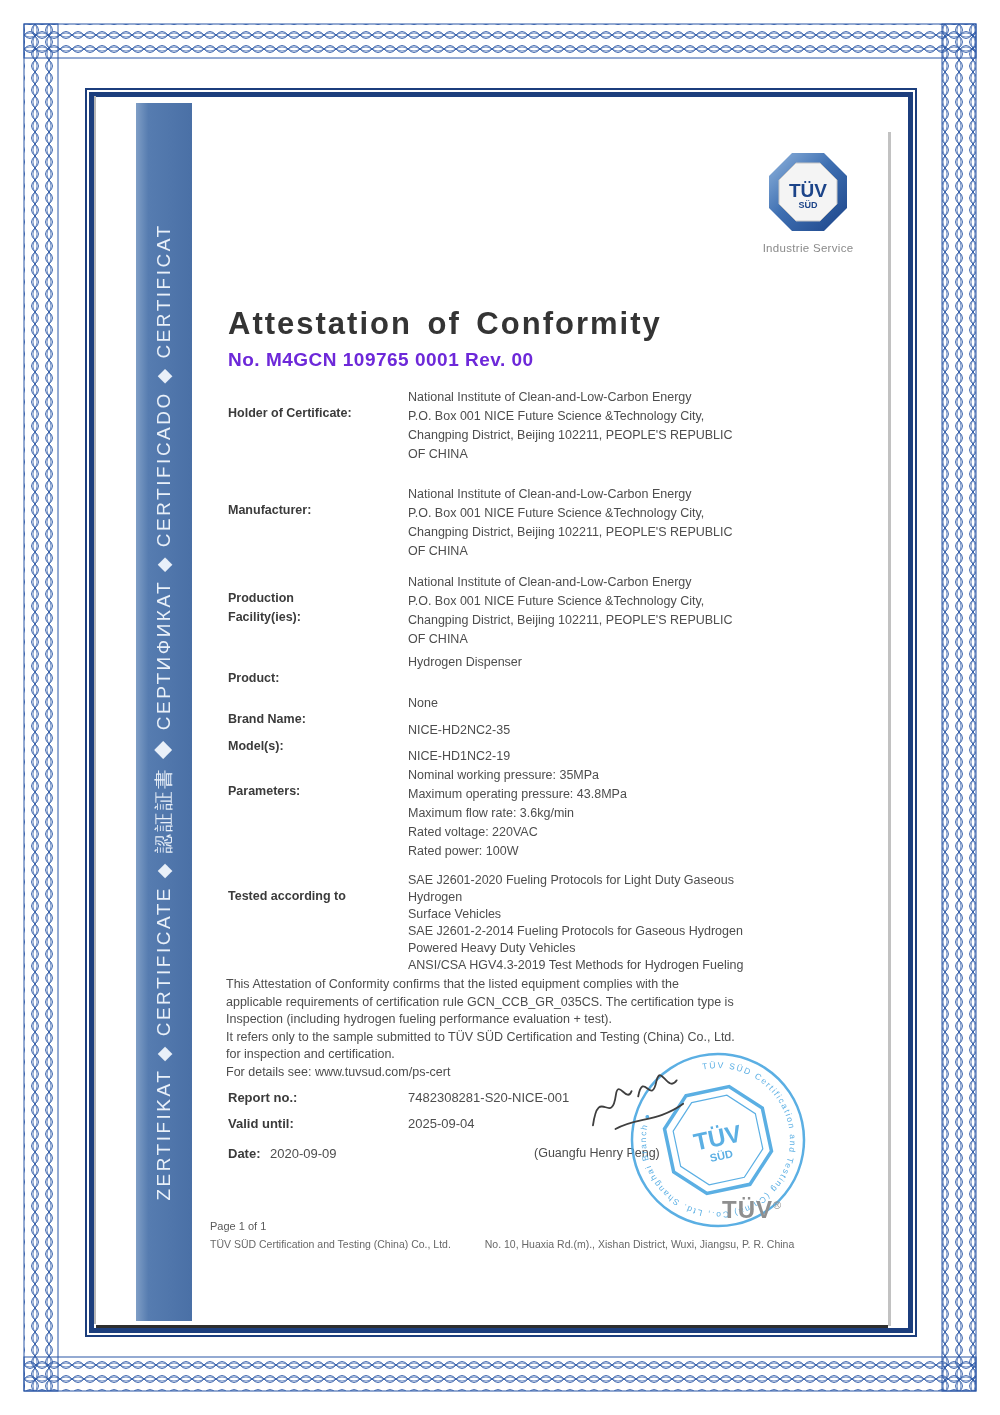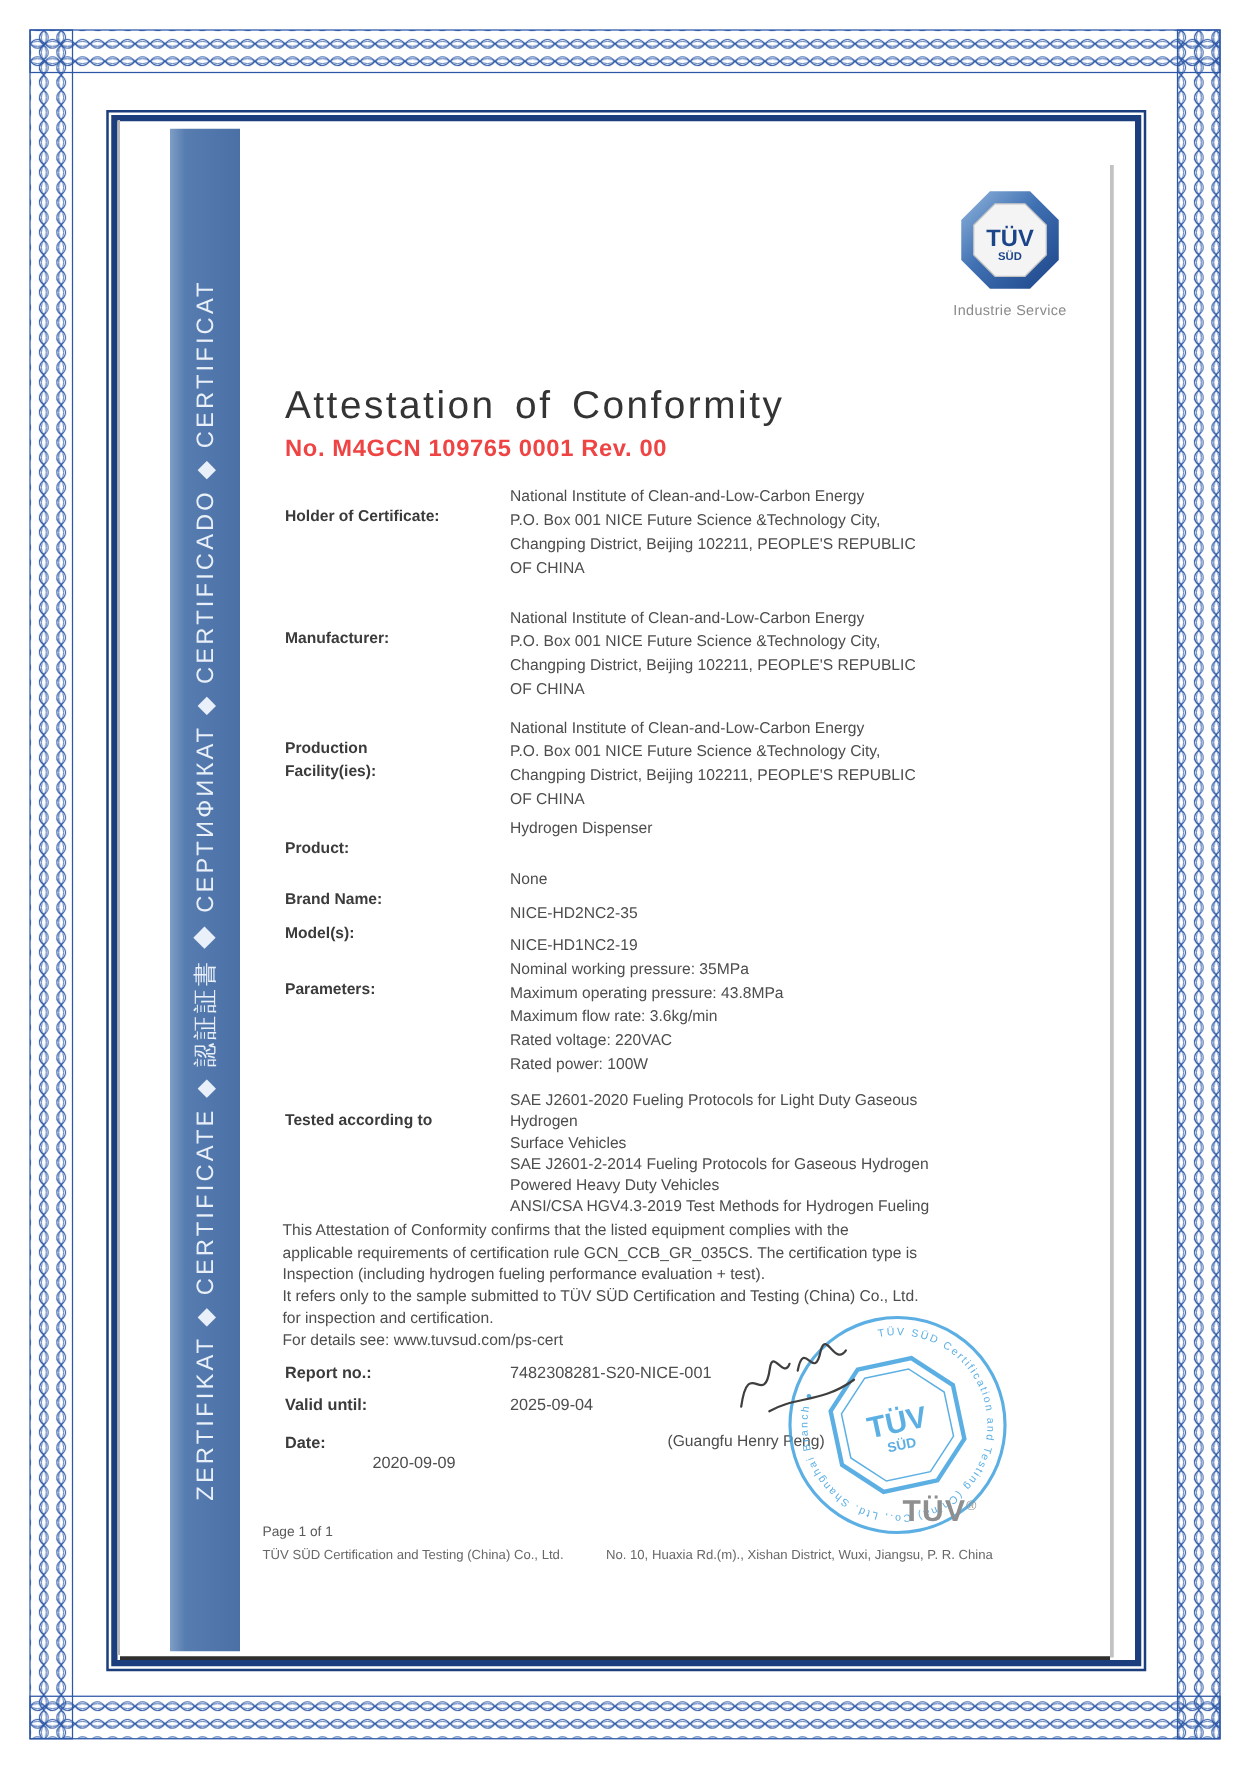--- a/index.html
+++ b/index.html
@@ -15,39 +15,39 @@
 
   .ribbon{position:absolute;left:136px;top:103px;width:56px;height:1218px;
           background:linear-gradient(90deg,#7f9ec6 0%,#567cb0 22%,#4a70a6 100%);}
   .ribbon-text{position:absolute;width:1218px;height:56px;left:-581px;top:581px;
                transform:rotate(-90deg);display:flex;align-items:center;justify-content:center;
                color:#e9f0f9;font-size:19px;letter-spacing:2.5px;white-space:nowrap;}
 
   .logo{position:absolute;left:760px;top:150px;width:96px;text-align:center;}
   .logo-caption{margin-top:4px;font-size:11.5px;color:#8a8a8a;letter-spacing:0.3px;}
 
-  .title{position:absolute;left:228px;top:306px;font-size:31px;font-weight:normal;color:#343434;
+  .title{position:absolute;left:228px;top:306px;font-size:31px;font-weight:bold;color:#343434;
          letter-spacing:2px;word-spacing:5px;}
-  .cert-no{position:absolute;left:228px;top:349px;font-size:19px;font-weight:bold;color:#ef4444;
+  .cert-no{position:absolute;left:228px;top:349px;font-size:19px;font-weight:bold;color:#6d28d9;
            letter-spacing:0.5px;}
 
   .field{position:absolute;left:228px;width:560px;font-size:12.5px;line-height:19px;color:#4d4d4d;}
   .flabel{position:absolute;left:0;top:0;width:172px;font-weight:bold;color:#3b3b3b;line-height:19px;margin-top:16px;}
   .fvalue{position:absolute;left:180px;top:0;width:380px;}
   .gap-line{margin-top:7px;}
   .tight .fvalue div{line-height:17px;}
   .tight .flabel{line-height:17px;}
 
   .statement{position:absolute;left:226px;top:976px;width:560px;font-size:12.5px;
              line-height:17.5px;color:#4d4d4d;}
 
   .sumrow{position:absolute;left:228px;font-size:13px;color:#4d4d4d;}
   .sumrow .slabel{font-weight:bold;color:#3b3b3b;}
   .sumrow .svalue{position:absolute;left:180px;top:0;white-space:nowrap;}
-  .daterow .svalue{position:absolute;left:42px;top:16px;margin-left:28px;}
+  .daterow .svalue{position:absolute;left:42px;top:0;}
   .signer{position:absolute;left:534px;top:1146px;font-size:12.5px;color:#4d4d4d;white-space:nowrap;}
 
   .stamp{position:absolute;left:628px;top:1050px;width:180px;height:180px;opacity:0.88;}
   .signature{position:absolute;left:583px;top:1064px;}
 
   .watermark{position:absolute;left:722px;top:1196px;font-size:24px;font-weight:bold;
              color:#8f8f8f;letter-spacing:1px;}
   .watermark sup{font-size:11px;font-weight:normal;}
 
   .page-label{position:absolute;left:210px;top:1220px;font-size:11px;color:#5a5a5a;}

